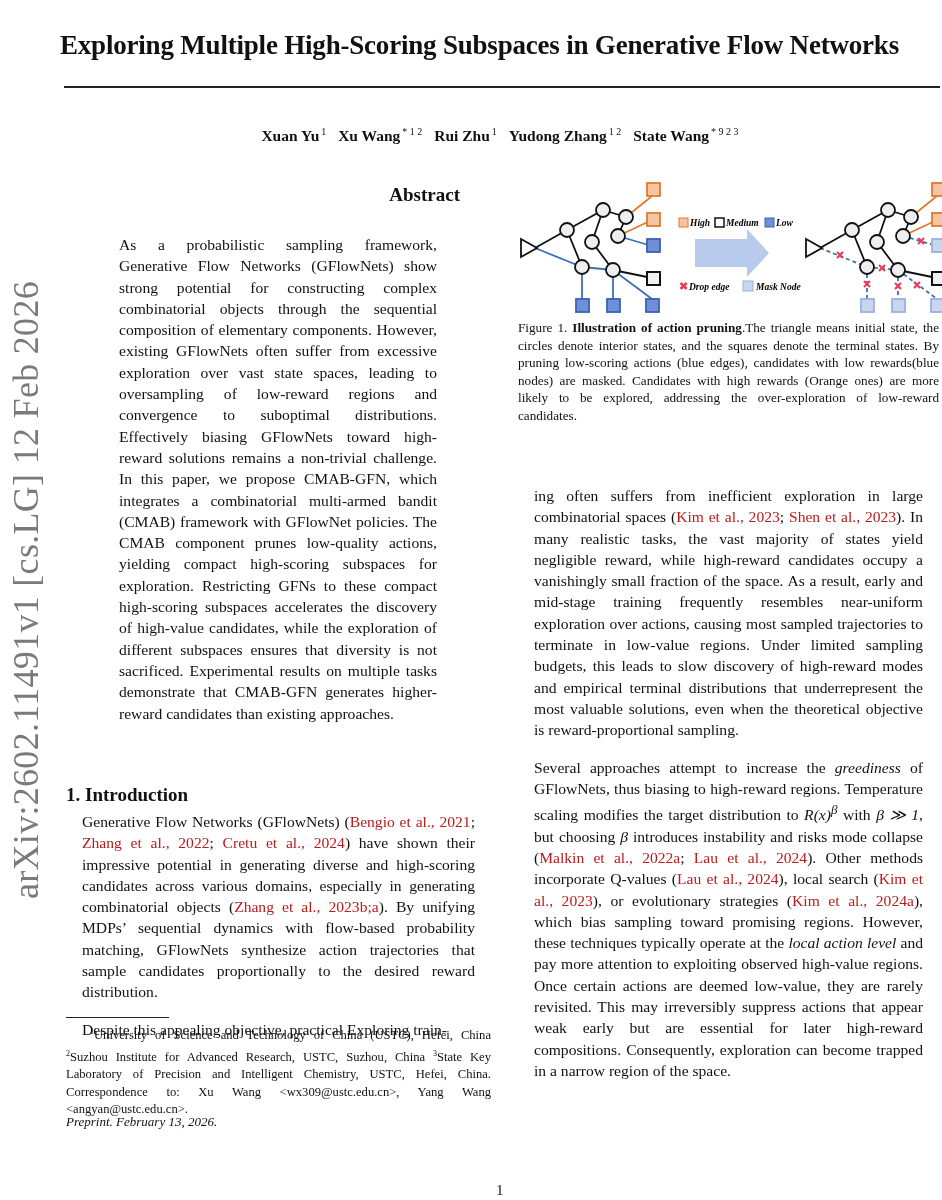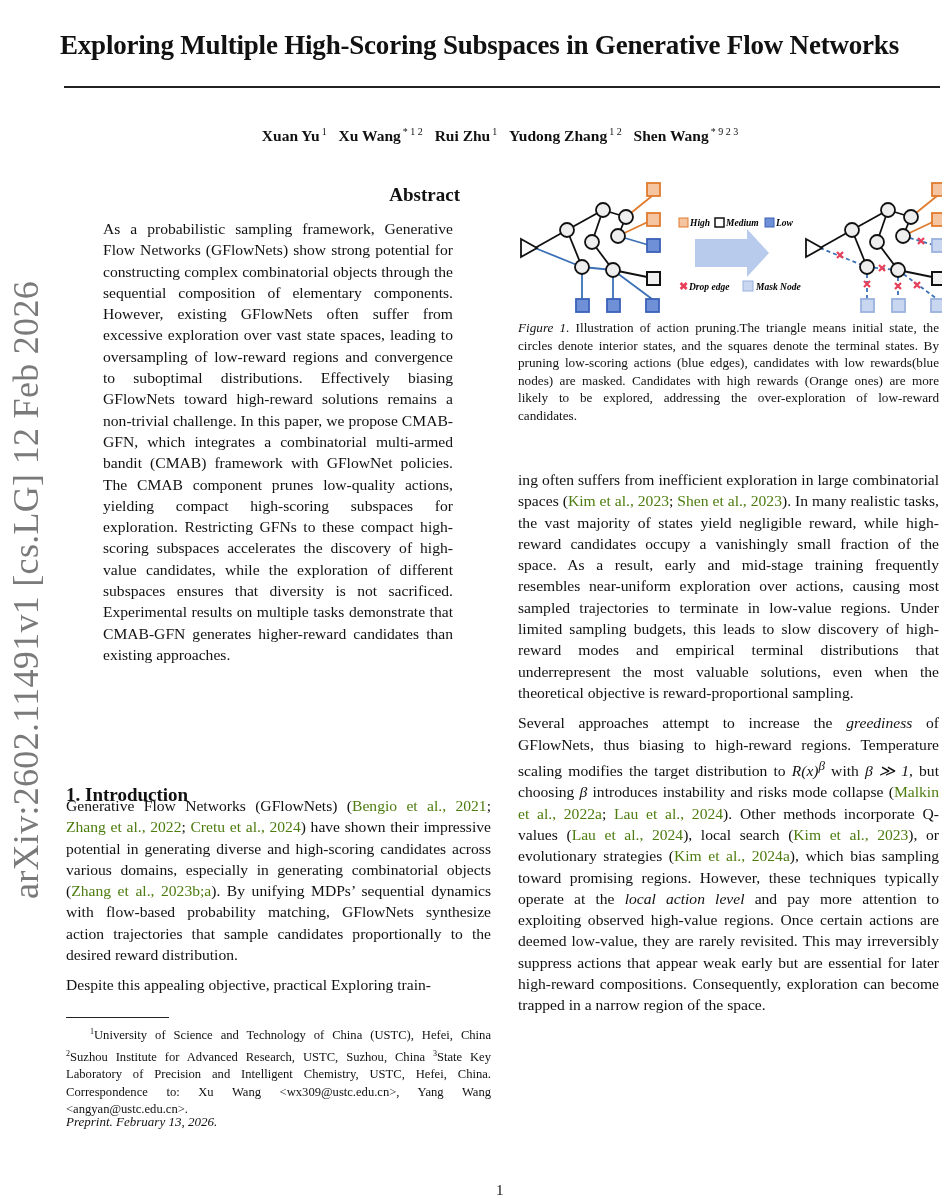--- a/index.html
+++ b/index.html
@@ -10,60 +10,60 @@
                 transform:translate(-50%,-50%) rotate(-90deg);
                 font-size:36px; color:#7a7a7a; letter-spacing:0.3px; }
   .title { position:absolute; left:60px; top:30px; width:880px; text-align:left;
            font-weight:bold; font-size:27px; letter-spacing:-0.2px; }
   .rule-top { position:absolute; left:64px; top:86px; width:876px; height:2px; background:#222; }
   .authors { position:absolute; left:60px; top:126px; width:880px; text-align:center;
              font-weight:bold; font-size:15.5px; }
   .authors .au { margin:4px 4px; }
   .authors sup { font-weight:normal; font-size:10px; vertical-align:6px; margin-left:2px; }
   .col { position:absolute; font-size:15.6px; line-height:21.3px; text-align:justify; }
-  .col p { margin:0; }
+  .col p { margin:16px; }
   .abs-h { position:absolute; left:100px; top:184px; width:360px; text-align:right;
            font-weight:bold; font-size:19px; }
   .abs { left:103px; top:218px; width:350px; }
   .sec-h { position:absolute; left:66px; top:752px; font-weight:bold; font-size:19px;margin-top:32px; }
   .intro { left:66px; top:795px; width:425px; }
   .intro p + p { margin-top:9px; }
-  .cite { color:#4d7c0f; }
+  .cite { color:#b91c1c; }
   .fn-rule { position:absolute; left:66px; top:1017px; width:103px; height:1px; background:#222; }
   .footnote { position:absolute; left:66px; top:1023px; width:425px;
               font-size:12.6px; line-height:17.5px; text-align:justify; }
   .footnote .ind { display:inline-block; width:24px; }
   .footnote sup { font-size:8px; vertical-align:5px; }
   .preprint { position:absolute; left:66px; top:1114px; font-style:italic; font-size:13px; }
   .fig { position:absolute; left:515px; top:175px; width:427px; height:140px; }
   .caption { position:absolute; left:518px; top:319px; width:421px;
              font-size:13.2px; line-height:17.5px; text-align:justify; }
-  .caption .lbl { font-style:italic; }
-  .caption .bt { font-weight:normal; }
+  .caption .lbl { }
+  .caption .bt { font-weight:bold; }
   .right { left:518px; top:469px; width:421px; }
   .right p + p { margin-top:9px; }
   .page-no { position:absolute; left:496px; top:1182px; font-size:15px; }
   .math { font-style:italic; }
 </style>
 </head>
 <body>
 
 <div class="arxiv">
     <span>arXiv:2602.11491v1  [cs.LG]  12 Feb 2026</span>
   </div>
 
 <div class="title">Exploring Multiple High-Scoring Subspaces in Generative Flow Networks</div>
 <div class="rule-top"></div>
 
 <div class="authors">
   <span class="au"><span>Xuan Yu</span><sup>1</sup></span>
   <span class="au"><span>Xu Wang</span><sup>* 1 2</sup></span>
   <span class="au"><span>Rui Zhu</span><sup>1</sup></span>
   <span class="au"><span>Yudong Zhang</span><sup>1 2</sup></span>
-  <span class="au"><span>Shen Wang</span><sup>* 9 2 3</sup></span>
+  <span class="au"><span>State Wang</span><sup>* 9 2 3</sup></span>
 </div>
 
 <div class="abs-h">Abstract</div>
 <div class="col abs">
     <p>As a probabilistic sampling framework, Generative Flow Networks (GFlowNets) show strong potential for constructing complex combinatorial objects through the sequential composition of elementary components.  However, existing GFlowNets often suffer from excessive exploration over vast state spaces, leading to oversampling of low-reward regions and convergence to suboptimal distributions.  Effectively biasing GFlowNets toward high-reward solutions remains a non-trivial challenge.  In this paper, we propose CMAB-GFN, which integrates a combinatorial multi-armed bandit (CMAB) framework with GFlowNet policies.  The CMAB component prunes low-quality actions, yielding compact high-scoring subspaces for exploration. Restricting GFNs to these compact high-scoring subspaces accelerates the discovery of high-value candidates, while the exploration of different subspaces ensures that diversity is not sacrificed. Experimental results on multiple tasks demonstrate that CMAB-GFN generates higher-reward candidates than existing approaches.</p>
   </div>
 
 <div class="sec-h">1. Introduction</div>
 
 <div class="col intro">

